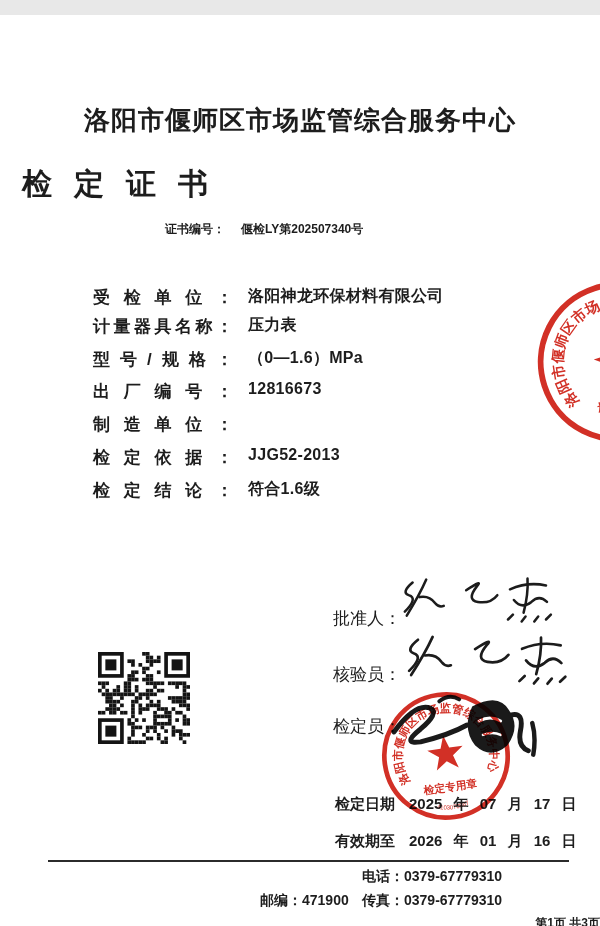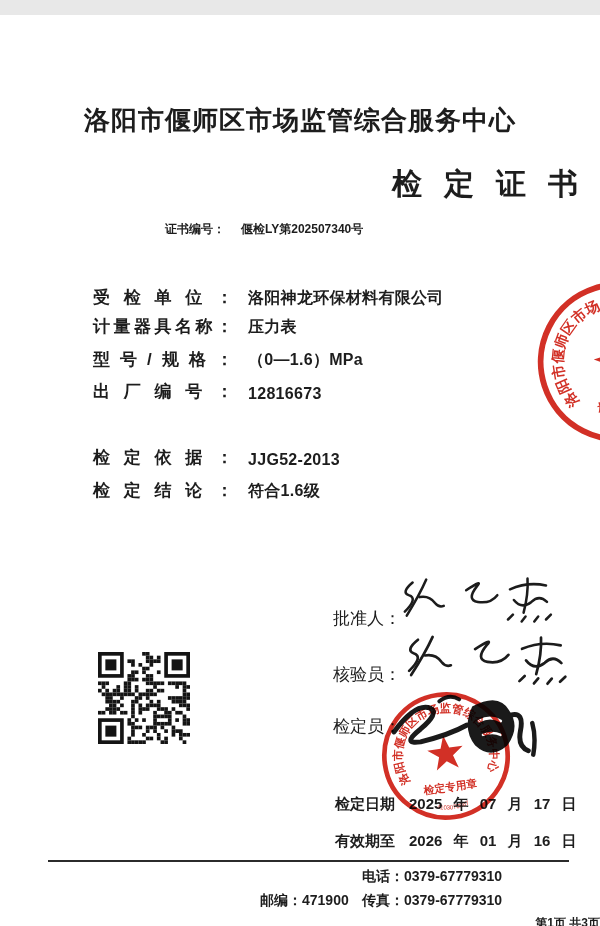--- a/index.html
+++ b/index.html
@@ -2,26 +2,26 @@
 <html><head>
 <meta charset="utf-8">
 <style>
   html,body{margin:0;padding:0;background:#e8e8e8;}
   .page{
     width:600px;height:926px;position:relative;overflow:hidden;background:#fff;
     font-family:"Liberation Sans","DejaVu Sans",sans-serif;color:#1d1d1d;margin:15px auto;
   }
   .org-title{position:absolute;top:88px;left:0;right:0;text-align:center;
     font-size:26px;font-weight:700;letter-spacing:1px;white-space:nowrap;}
-  .doc-title{position:absolute;top:149px;left:0;right:0;text-align:right;
+  .doc-title{position:absolute;top:149px;left:0;right:0;text-align:left;
     font-size:30px;font-weight:700;letter-spacing:22px;text-indent:22px;white-space:nowrap;}
   .cert-line{position:absolute;top:206px;left:165px;font-size:12px;font-weight:700;white-space:nowrap;}
   .cert-line .val{margin-left:16px;font-weight:600;}
 
-  .frow{position:absolute;left:93px;display:flex;align-items:flex-end;white-space:nowrap;}
+  .frow{position:absolute;left:93px;display:flex;align-items:flex-start;white-space:nowrap;}
   .frow .lab{display:inline-block;width:140px;font-weight:700;font-size:17px;
     text-align:justify;text-align-last:justify;}
   .frow .val{margin-left:15px;font-size:16px;font-weight:600;letter-spacing:.3px;}
   .frow.r1{top:271px}.frow.r2{top:300px}.frow.r3{top:333px}.frow.r4{top:365px}
   .frow.r5{top:398px}.frow.r6{top:431px}.frow.r7{top:464px}
 
   .sig-label{position:absolute;left:333px;font-size:17px;font-weight:400;white-space:nowrap;z-index:1;}
   .sl1{top:592px}.sl2{top:648px}.sl3{top:700px}
   .sig-svg{position:absolute;mix-blend-mode:multiply;z-index:5;}
   .sg1{left:398px;top:560px;width:185px;height:52px;}
@@ -67,20 +67,21 @@
   </div>
   <div class="frow r3">
     <span class="lab">型号/规格：</span>
     <span class="val">（0—1.6）MPa</span>
   </div>
   <div class="frow r4">
     <span class="lab">出厂编号：</span>
     <span class="val">12816673</span>
   </div>
   <div class="frow r5">
+    <span class="lab">制造单位：</span>
   </div>
   <div class="frow r6">
     <span class="lab">检定依据：</span>
     <span class="val">JJG52-2013</span>
   </div>
   <div class="frow r7">
     <span class="lab">检定结论：</span>
     <span class="val">符合1.6级</span>
   </div>
 

